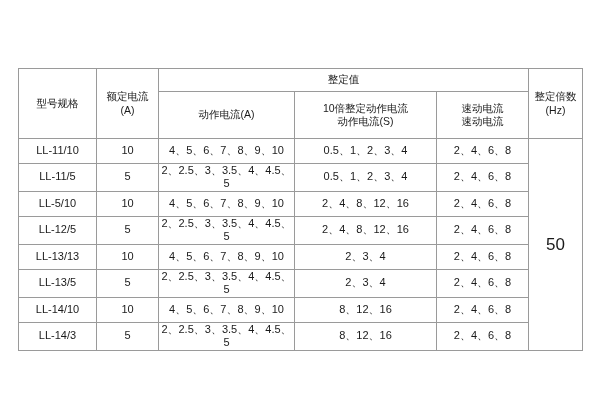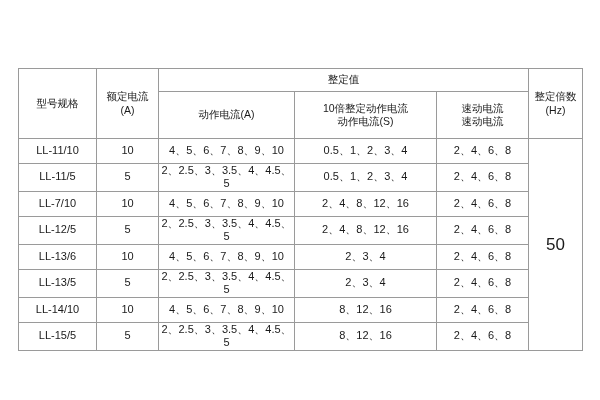--- a/index.html
+++ b/index.html
@@ -112,56 +112,56 @@
         <td rowspan="8" class="freq-val">50</td>
       </tr>
       <tr>
         <td>LL-11/5</td>
         <td>5</td>
         <td>2、2.5、3、3.5、4、4.5、5</td>
         <td>0.5、1、2、3、4</td>
         <td>2、4、6、8</td>
       </tr>
       <tr>
-        <td>LL-7/10</td>
+        <td>LL-5/10</td>
         <td>10</td>
         <td>4、5、6、7、8、9、10</td>
         <td>2、4、8、12、16</td>
         <td>2、4、6、8</td>
       </tr>
       <tr>
         <td>LL-12/5</td>
         <td>5</td>
         <td>2、2.5、3、3.5、4、4.5、5</td>
         <td>2、4、8、12、16</td>
         <td>2、4、6、8</td>
       </tr>
       <tr>
-        <td>LL-13/6</td>
+        <td>LL-13/13</td>
         <td>10</td>
         <td>4、5、6、7、8、9、10</td>
         <td>2、3、4</td>
         <td>2、4、6、8</td>
       </tr>
       <tr>
         <td>LL-13/5</td>
         <td>5</td>
         <td>2、2.5、3、3.5、4、4.5、5</td>
         <td>2、3、4</td>
         <td>2、4、6、8</td>
       </tr>
       <tr>
         <td>LL-14/10</td>
         <td>10</td>
         <td>4、5、6、7、8、9、10</td>
         <td>8、12、16</td>
         <td>2、4、6、8</td>
       </tr>
       <tr>
-        <td>LL-15/5</td>
+        <td>LL-14/3</td>
         <td>5</td>
         <td>2、2.5、3、3.5、4、4.5、5</td>
         <td>8、12、16</td>
         <td>2、4、6、8</td>
       </tr>
     </tbody>
   </table>
 </div>
 
 </body></html>

